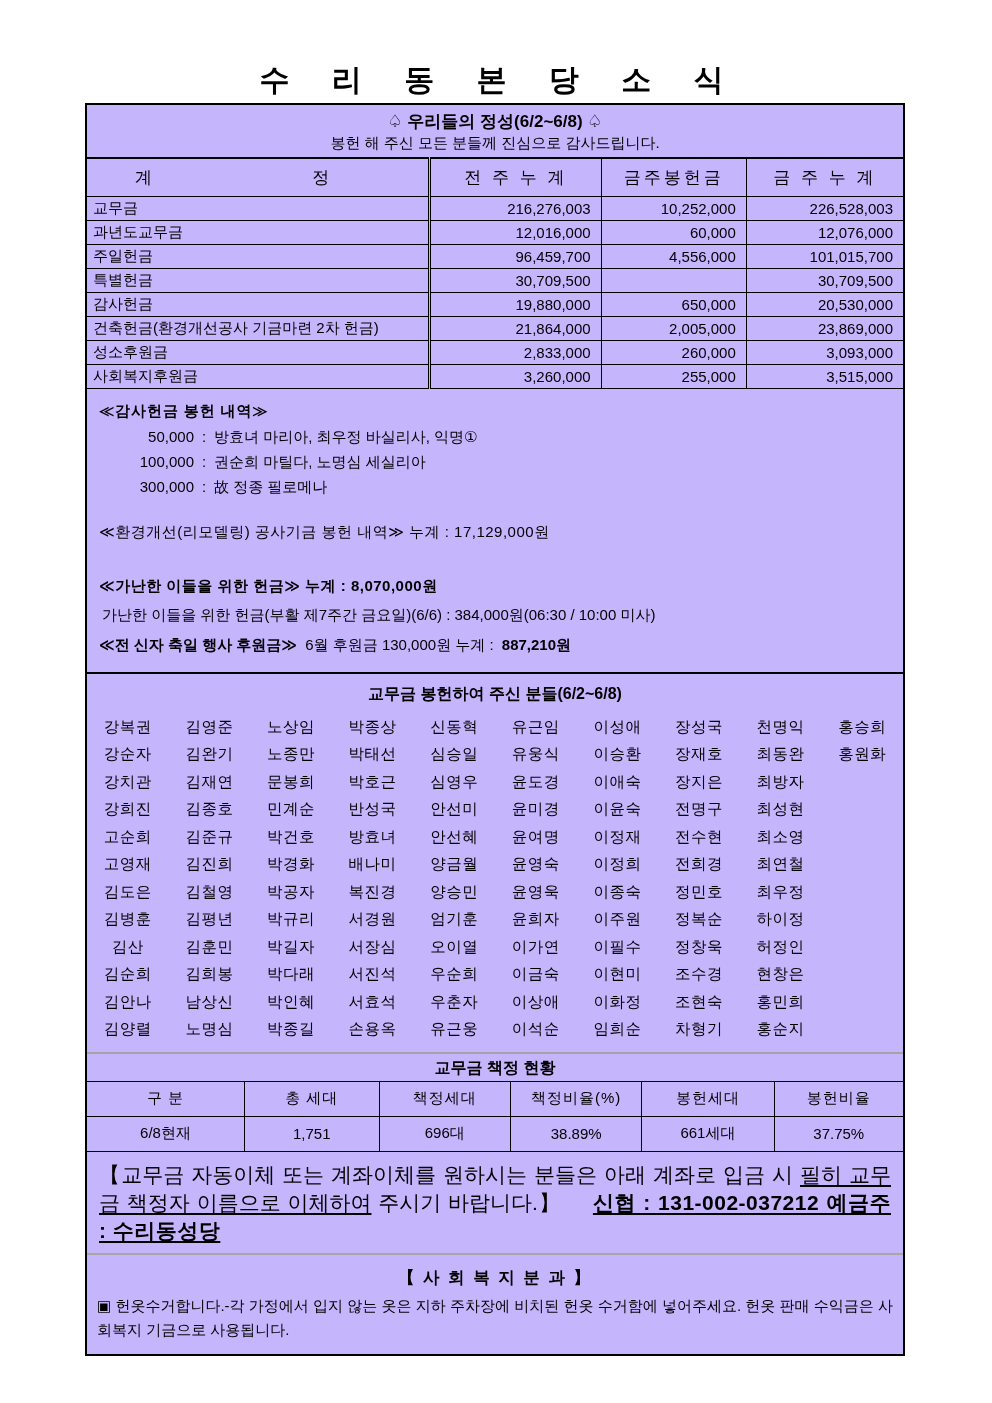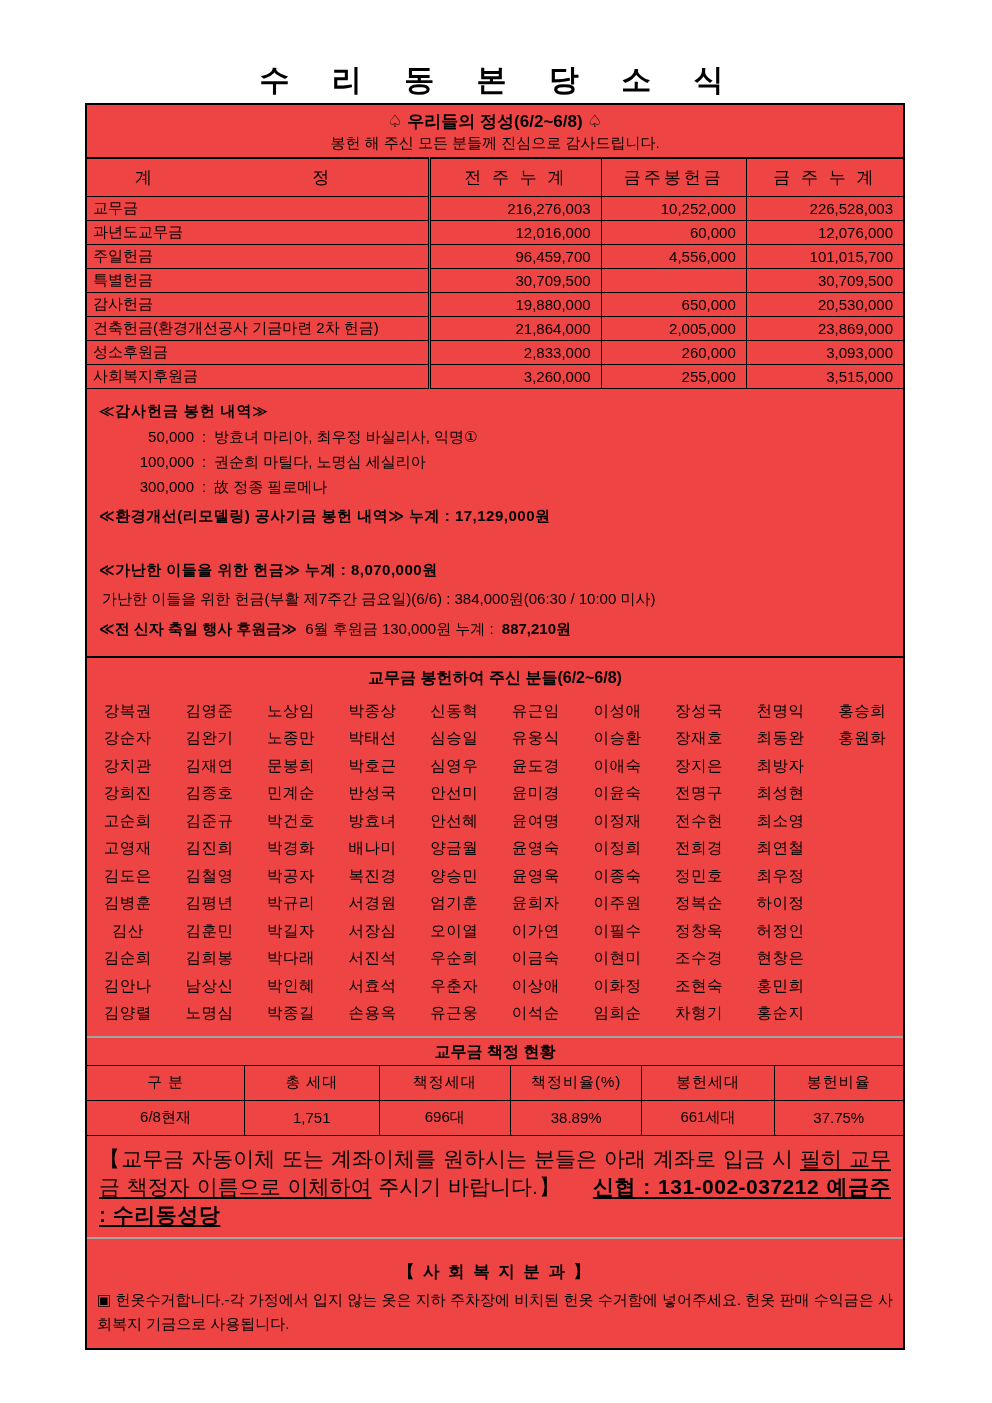--- a/index.html
+++ b/index.html
@@ -10,21 +10,21 @@
     font-family: "Liberation Sans", "DejaVu Sans", sans-serif;
     position: relative;
   }
   .page-title {
     position: absolute; top: 60px; left: 4px; width: 100%;
     text-align: center; font-size: 30px; font-weight: bold;
     letter-spacing: 17px; white-space: nowrap;
   }
   .doc-box {
     position: absolute; top: 103px; left: 85px; width: 820px;
-    border: 2px solid #000; background: #ef4444;
+    border: 2px solid #000; background: #c4b5fd;
   }
   
   .devotion-head { text-align: center; padding: 6px 0 4px; }
   .devotion-head .h1 { font-size: 17px; font-weight: bold; line-height: 22px; }
   .devotion-head .h2 { font-size: 15px; line-height: 20px; }
   table.devotion { width: 100%; border-collapse: collapse; table-layout: fixed; border-top: 2px solid #000; }
   table.devotion th, table.devotion td { border: 1px solid #000; }
   table.devotion th:first-child, table.devotion td:first-child { border-left: none; }
   table.devotion th:last-child, table.devotion td:last-child { border-right: none; }
   table.devotion th {
@@ -36,21 +36,21 @@
   table.devotion td { height: 24px; font-size: 15px; vertical-align: middle; }
   table.devotion td.lbl { text-align: left; padding-left: 6px; }
   table.devotion td.num { text-align: right; padding-right: 10px; }
   .dbl { border-left: 3px double #000 !important; }
   
   .thanks { padding: 9px 12px 13px; font-size: 15px; }
   .thanks .head { font-weight: bold; line-height: 26px; letter-spacing: 1px; font-family: Liberation Serif, serif; }
   .thanks .item { line-height: 25px; }
   .thanks .amt { display: inline-block; width: 95px; text-align: right; }
   .thanks .colon { display: inline-block; width: 20px; text-align: center; }
-  .thanks .remodel { font-weight: bold; line-height: 29px; margin-top: 2px; letter-spacing: 0.5px; }
+  .thanks .remodel { font-weight: normal; line-height: 29px; margin-top: 18px; letter-spacing: 0.5px; }
   .thanks .poor-head { font-weight: bold; line-height: 28px; margin-top: 26px; letter-spacing: 0.5px; }
   .thanks .poor-detail { line-height: 30px; padding-left: 3px; }
   .thanks .feast { line-height: 29px; }
   .thanks .feast .b { font-weight: bold; }
   .thanks .feast .mid { margin: 0 4px; }
   
   .donors { border-top: 2px solid #000; }
   .donors .head { text-align: center; font-weight: bold; font-size: 16px; padding: 10px 0 7px; }
   .name-grid { padding: 2px 0 8px; }
   .name-row { display: grid; grid-template-columns: repeat(10, 1fr); height: 27.5px; align-items: center; }
@@ -63,21 +63,21 @@
   table.assess th { height: 35px; font-weight: normal; letter-spacing: 1px; }
   table.assess td { height: 35px; }
   table.assess th:first-child, table.assess td:first-child { border-left: none; }
   table.assess th:last-child, table.assess td:last-child { border-right: none; }
   
   .notice { padding: 9px 12px 8px; font-size: 21px; line-height: 28px; text-align: justify; }
   .u { text-decoration: underline; text-underline-offset: 3px; }
   .account { font-weight: bold; text-decoration: underline; text-underline-offset: 3px; margin-left: 32px; letter-spacing: 0.5px; }
   
   .welfare { border-top: 2px solid #a6a6a6; }
-  .welfare .head { text-align: center; font-weight: bold; font-size: 16.5px; line-height: 31px; padding-top: 17px; letter-spacing: 2px; }
+  .welfare .head { text-align: center; font-weight: bold; font-size: 16.5px; line-height: 31px; padding-top: 7px; letter-spacing: 2px; }
   .welfare .body { padding: 1px 10px 12px; font-size: 15px; line-height: 24px; text-align: justify; }
   .welfare .lead { font-weight: normal; }
 </style>
 </head>
 <body>
 
 <div class="page-title">수 리 동 본 당 소 식</div>
 
 <div class="doc-box">
 

